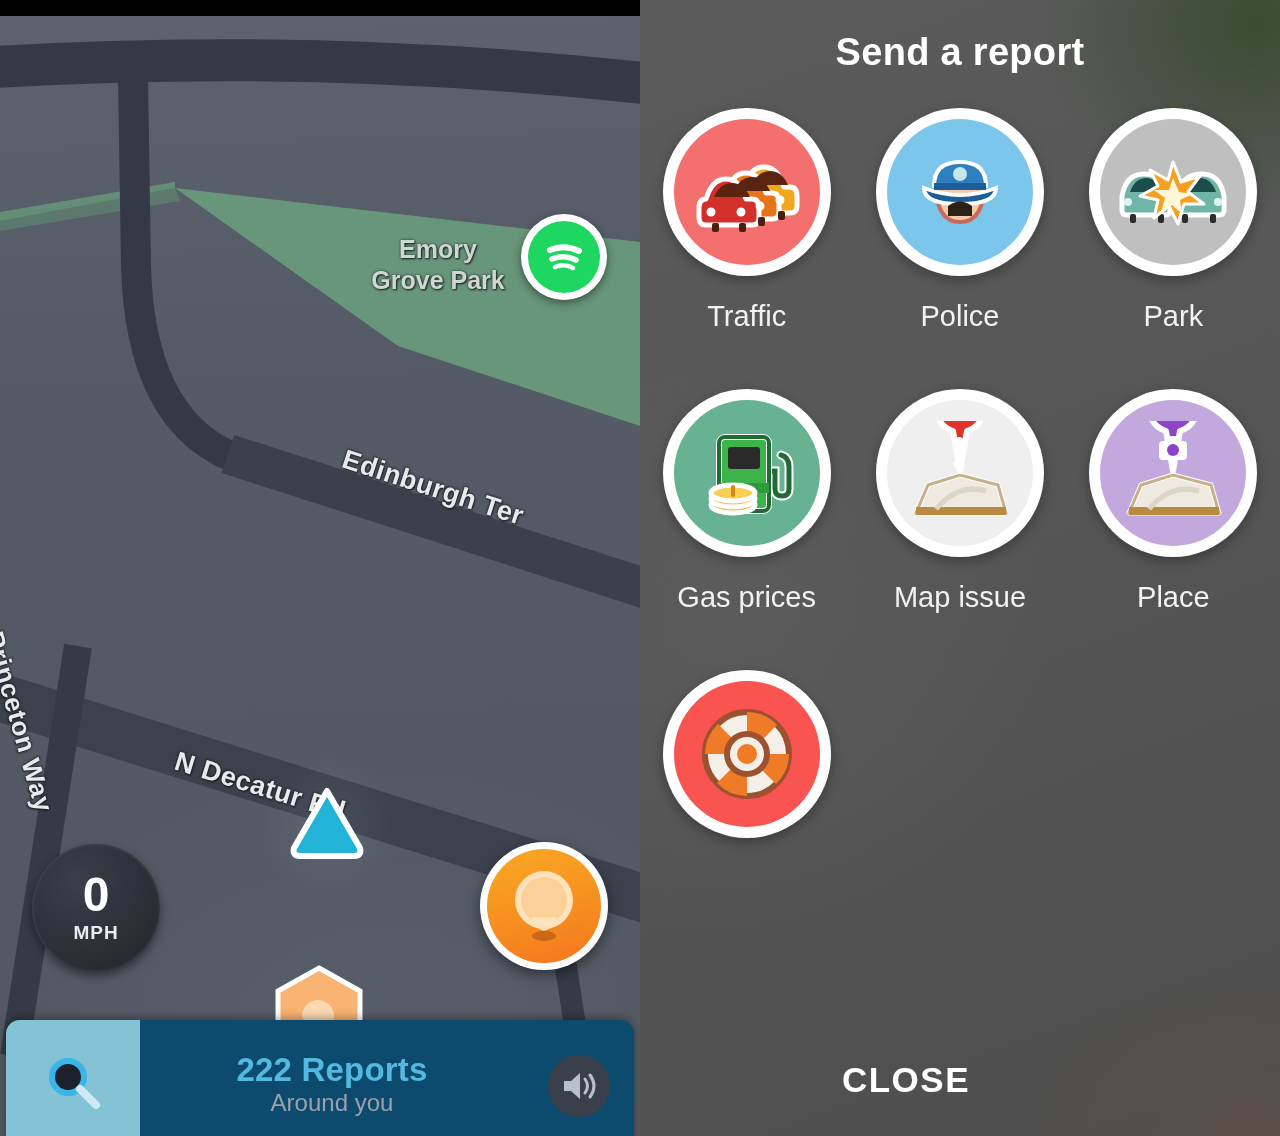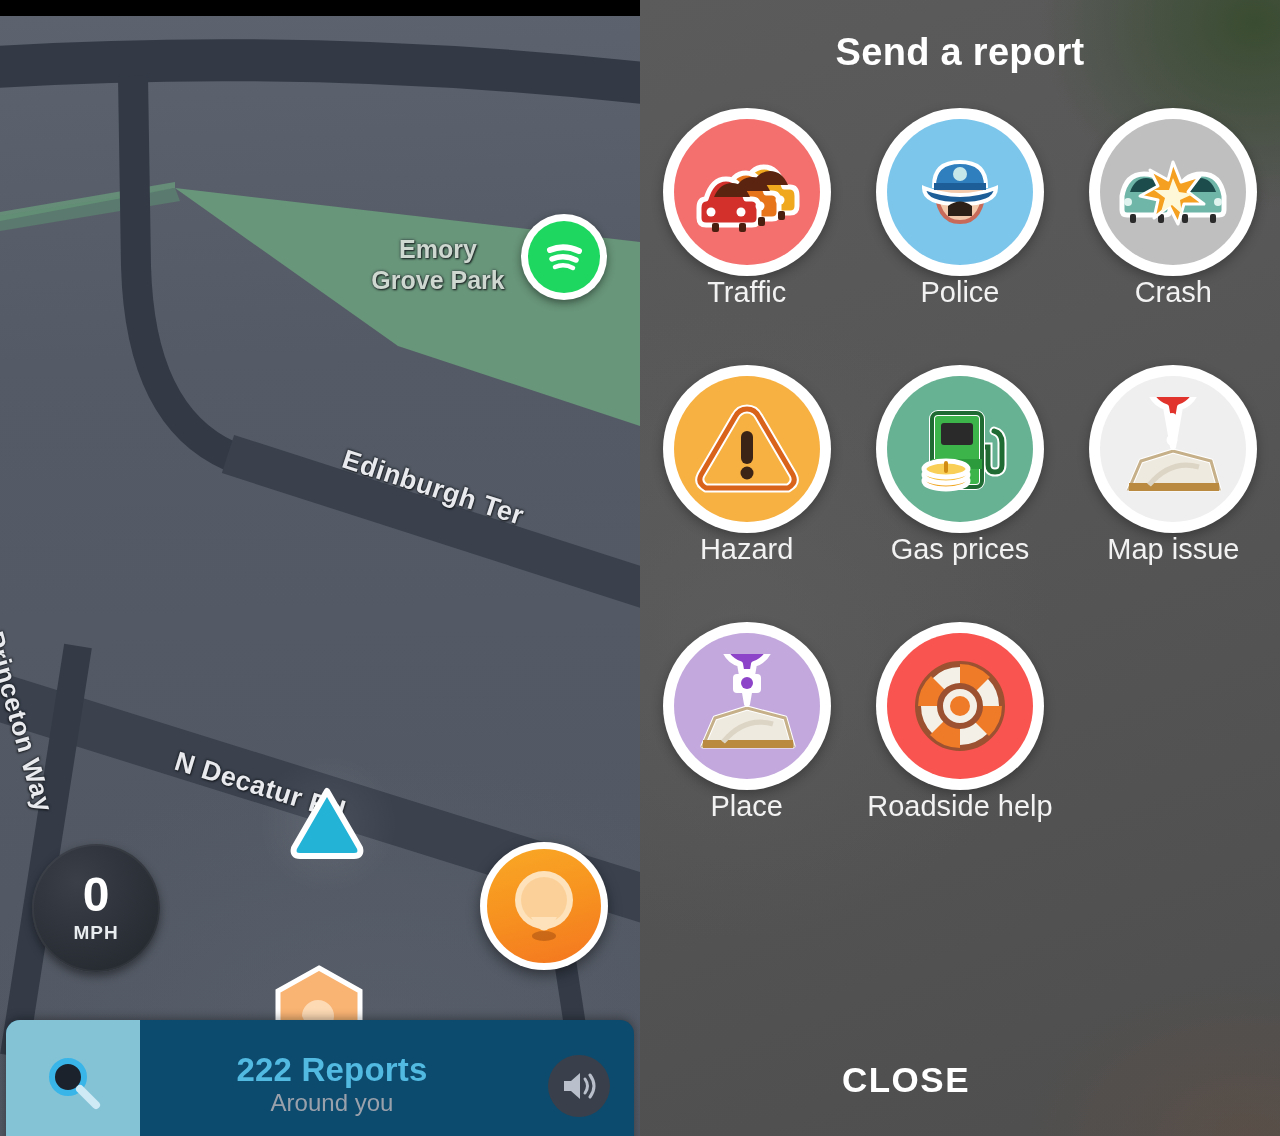--- a/index.html
+++ b/index.html
@@ -81,21 +81,21 @@
      color:#fff;font-size:38px;font-weight:700;letter-spacing:.3px;}
 
   #grid{position:absolute;left:0;top:108px;width:640px;
      display:grid;grid-template-columns:repeat(3,1fr);row-gap:56px;}
   .cell{display:flex;flex-direction:column;align-items:center;}
   .bubble{width:168px;height:168px;border-radius:50%;background:#fff;
      display:flex;align-items:center;justify-content:center;
      box-shadow:0 4px 12px rgba(0,0,0,.30);}
   .bubble .disc{width:146px;height:146px;border-radius:50%;
      display:flex;align-items:center;justify-content:center;overflow:hidden;}
-  .cell .label{margin-top:0;color:#f2f2f2;font-size:29px;white-space:nowrap;}
+  .cell .label{margin-top:24px;color:#f2f2f2;font-size:29px;white-space:nowrap;}
 
   #close-btn{position:absolute;left:0;bottom:0;width:532px;height:112px;
      display:flex;align-items:center;justify-content:center;
      color:#fff;font-size:35px;font-weight:700;letter-spacing:1.5px;}
 </style>
 </head>
 <body>
 
 <div id="app">
 
@@ -263,36 +263,23 @@
               <circle cx="104" cy="50" r="4" fill="#dff3ef"></circle>
               <rect x="16" y="62" width="6" height="9" rx="2" fill="#2b2b2b"></rect>
               <rect x="44" y="62" width="6" height="9" rx="2" fill="#2b2b2b"></rect>
               <rect x="68" y="62" width="6" height="9" rx="2" fill="#2b2b2b"></rect>
               <rect x="96" y="62" width="6" height="9" rx="2" fill="#2b2b2b"></rect>
               <polygon points="59,10 67,30 86,24 74,40 90,52 70,52 64,72 55,54 40,66 44,48 26,44 44,34 36,18 54,28" fill="#f5a020" stroke="#fff" stroke-width="3" stroke-linejoin="round"></polygon>
               <polygon points="59,26 65,40 79,42 66,48 68,62 58,53 47,60 51,46 40,38 55,38" fill="#fff8d8"></polygon>
             </svg>
           </div>
         </div>
-        <div class="label">Crash</div>
-      </div>
-
-      <div class="cell">
-        <div class="bubble">
-          <div class="disc" style="background:#f7b042">
-            <svg width="106" height="96" viewBox="0 0 106 96">
-              <path d="M53 8 q8 0 12 8 l34 58 q4 8-5 13 l-82 0 q-9-5-5-13 l34-58 q4-8 12-8 z" fill="none" stroke="#fff" stroke-width="9" stroke-linejoin="round"></path>
-              <path d="M53 8 q8 0 12 8 l34 58 q4 8-5 13 l-82 0 q-9-5-5-13 l34-58 q4-8 12-8 z" fill="none" stroke="#d9631a" stroke-width="5" stroke-linejoin="round"></path>
-              <rect x="47" y="30" width="12" height="33" rx="6" fill="#3b2415"></rect>
-              <circle cx="53" cy="72" r="6.5" fill="#3b2415"></circle>
-            </svg>
-          </div>
-        </div>
-        <div class="label">Hazard</div>
-      </div>
+        <div class="label">Park</div>
+      </div>
+
 
       <div class="cell">
         <div class="bubble">
           <div class="disc" style="background:#67b293">
             <svg width="104" height="104" viewBox="0 0 104 104">
               <path d="M86 34 q8 2 8 12 l0 22 q0 7-7 7 q-7 0-7-7 l0-18 l-8 0" fill="none" stroke="#fff" stroke-width="9" stroke-linecap="round"></path>
               <path d="M86 34 q8 2 8 12 l0 22 q0 7-7 7 q-7 0-7-7 l0-18 l-8 0" fill="none" stroke="#1f6b33" stroke-width="5" stroke-linecap="round"></path>
               <rect x="24" y="16" width="50" height="74" rx="6" fill="#3cb44a" stroke="#fff" stroke-width="6"></rect>
               <rect x="24" y="16" width="50" height="74" rx="6" fill="none" stroke="#1f6b33" stroke-width="4"></rect>
               <rect x="33" y="26" width="32" height="22" rx="3" fill="#2a2a2a"></rect>
@@ -354,20 +341,19 @@
                 <path d="M52 10 A42 42 0 0 1 82 23 L66 39 A20 20 0 0 0 52 33 Z"></path>
                 <path d="M94 52 A42 42 0 0 1 81 82 L65 66 A20 20 0 0 0 71 52 Z"></path>
                 <path d="M52 94 A42 42 0 0 1 22 81 L38 65 A20 20 0 0 0 52 71 Z"></path>
                 <path d="M10 52 A42 42 0 0 1 23 22 L39 38 A20 20 0 0 0 33 52 Z"></path>
               </g>
               <circle cx="52" cy="52" r="20" fill="#f4f0e8" stroke="#9c5230" stroke-width="6"></circle>
               <circle cx="52" cy="52" r="10" fill="#ef7a28"></circle>
             </svg>
           </div>
         </div>
-        <div class="label">Roadside help</div>
       </div>
 
     </div>
 
     <div id="close-btn">CLOSE</div>
   </div>
 </div>
 
 </body></html>

